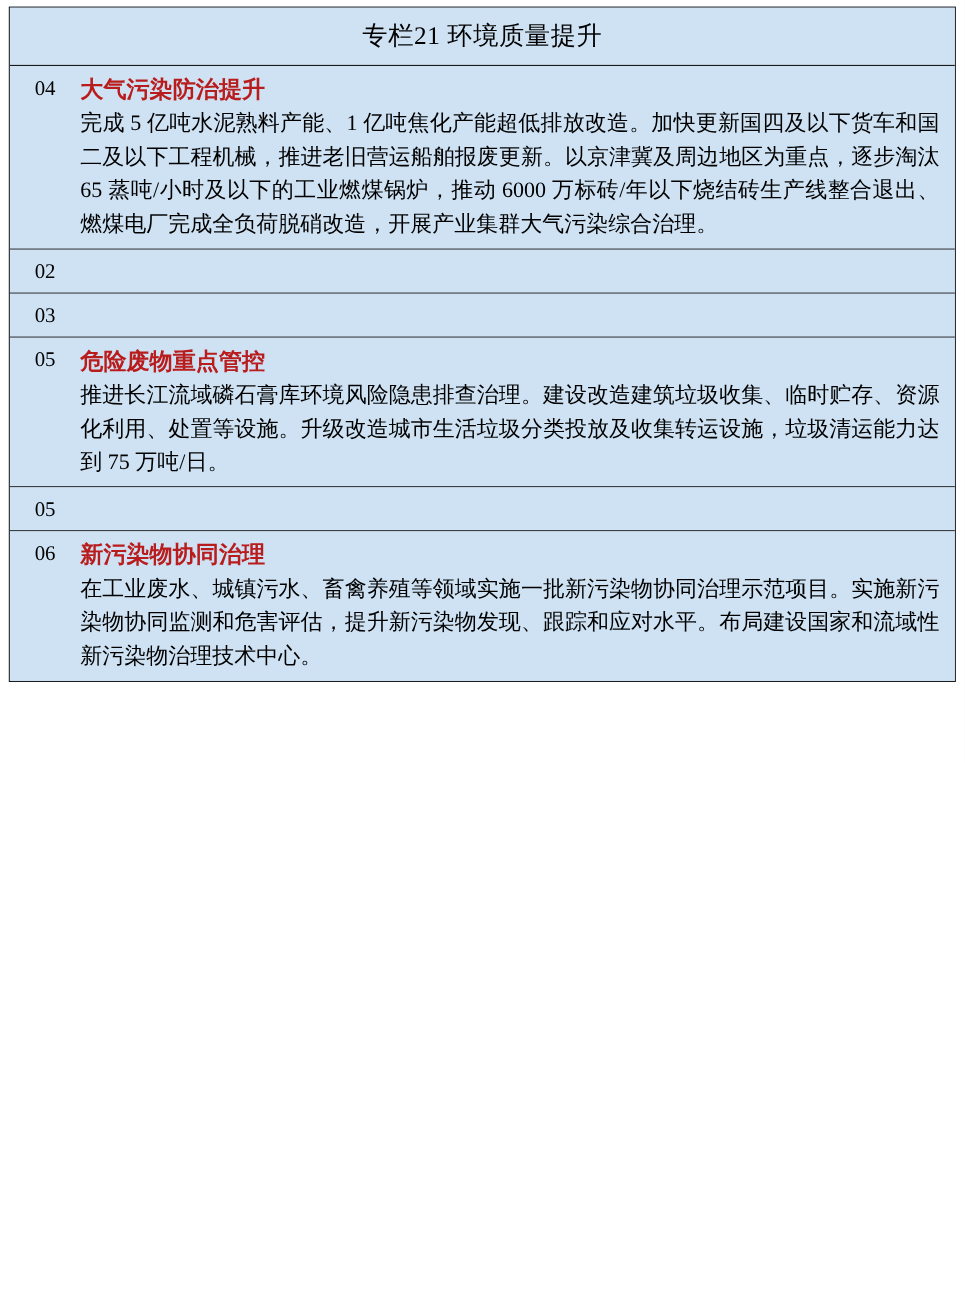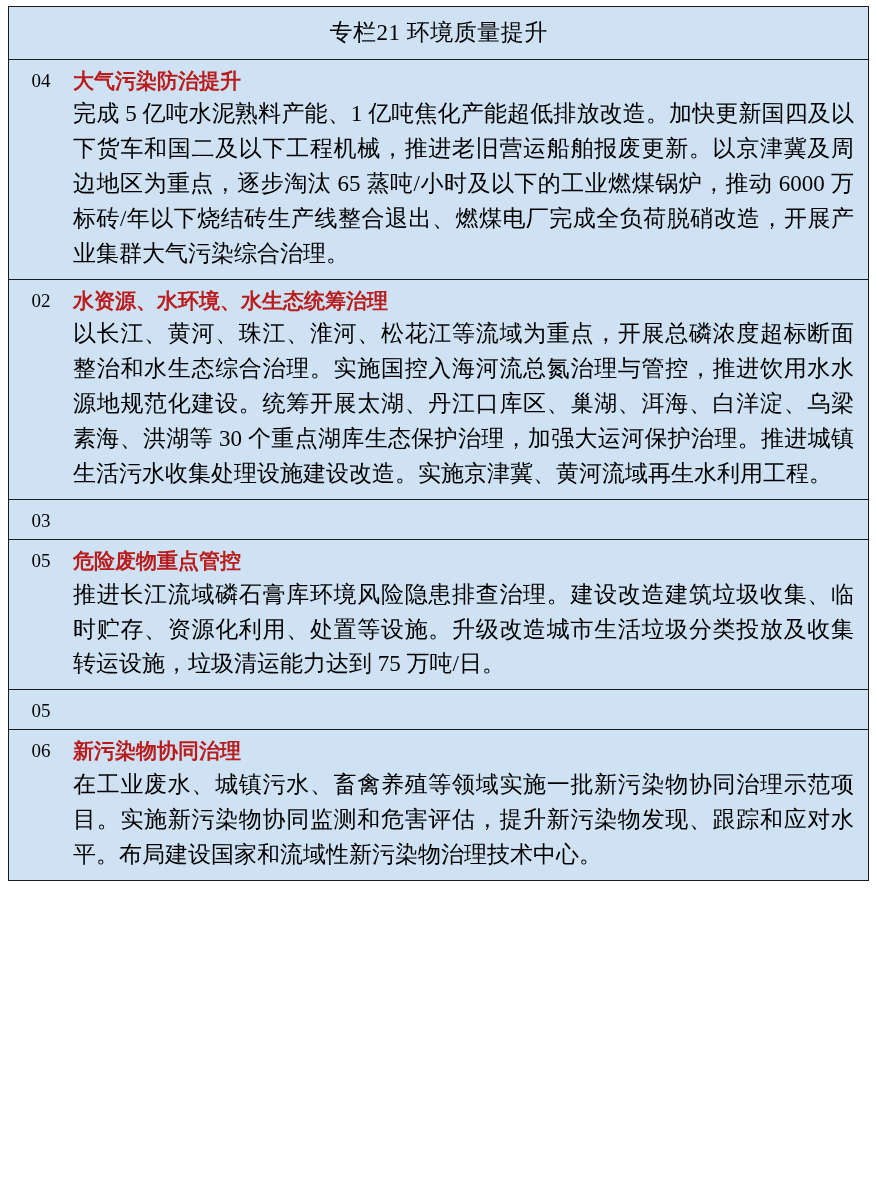--- a/index.html
+++ b/index.html
@@ -62,21 +62,21 @@
     padding-right: 14px;
   }
   .item-title {
     font-size: 21px;
     font-weight: bold;
     color: #b91c1c;
     line-height: 1.35;
     margin-bottom: 2px;
   }
   .item-text {
-    font-size: 23px;
+    font-size: 20px;
     color: #000000;
     line-height: 1.52;
     text-align: justify;
     text-justify: inter-ideograph;
     text-indent: 0;
   }
 </style>
 </head>
 <body>
 
@@ -90,24 +90,20 @@
     <div class="item-row">
       <div class="num-cell">04</div>
       <div class="body-cell">
         <div class="item-title">大气污染防治提升</div>
         <div class="item-text">完成 5 亿吨水泥熟料产能、1 亿吨焦化产能超低排放改造。加快更新国四及以下货车和国二及以下工程机械，推进老旧营运船舶报废更新。以京津冀及周边地区为重点，逐步淘汰 65 蒸吨/小时及以下的工业燃煤锅炉，推动 6000 万标砖/年以下烧结砖生产线整合退出、燃煤电厂完成全负荷脱硝改造，开展产业集群大气污染综合治理。</div>
       </div>
     </div>
 
     <div class="item-row">
       <div class="num-cell">02</div>
-      <div class="body-cell">
-        <div class="item-title">水资源、水环境、水生态统筹治理</div>
-        <div class="item-text">以长江、黄河、珠江、淮河、松花江等流域为重点，开展总磷浓度超标断面整治和水生态综合治理。实施国控入海河流总氮治理与管控，推进饮用水水源地规范化建设。统筹开展太湖、丹江口库区、巢湖、洱海、白洋淀、乌梁素海、洪湖等 30 个重点湖库生态保护治理，加强大运河保护治理。推进城镇生活污水收集处理设施建设改造。实施京津冀、黄河流域再生水利用工程。</div>
-      </div>
     </div>
 
     <div class="item-row">
       <div class="num-cell">03</div>
     </div>
 
     <div class="item-row">
       <div class="num-cell">05</div>
       <div class="body-cell">
         <div class="item-title">危险废物重点管控</div>

